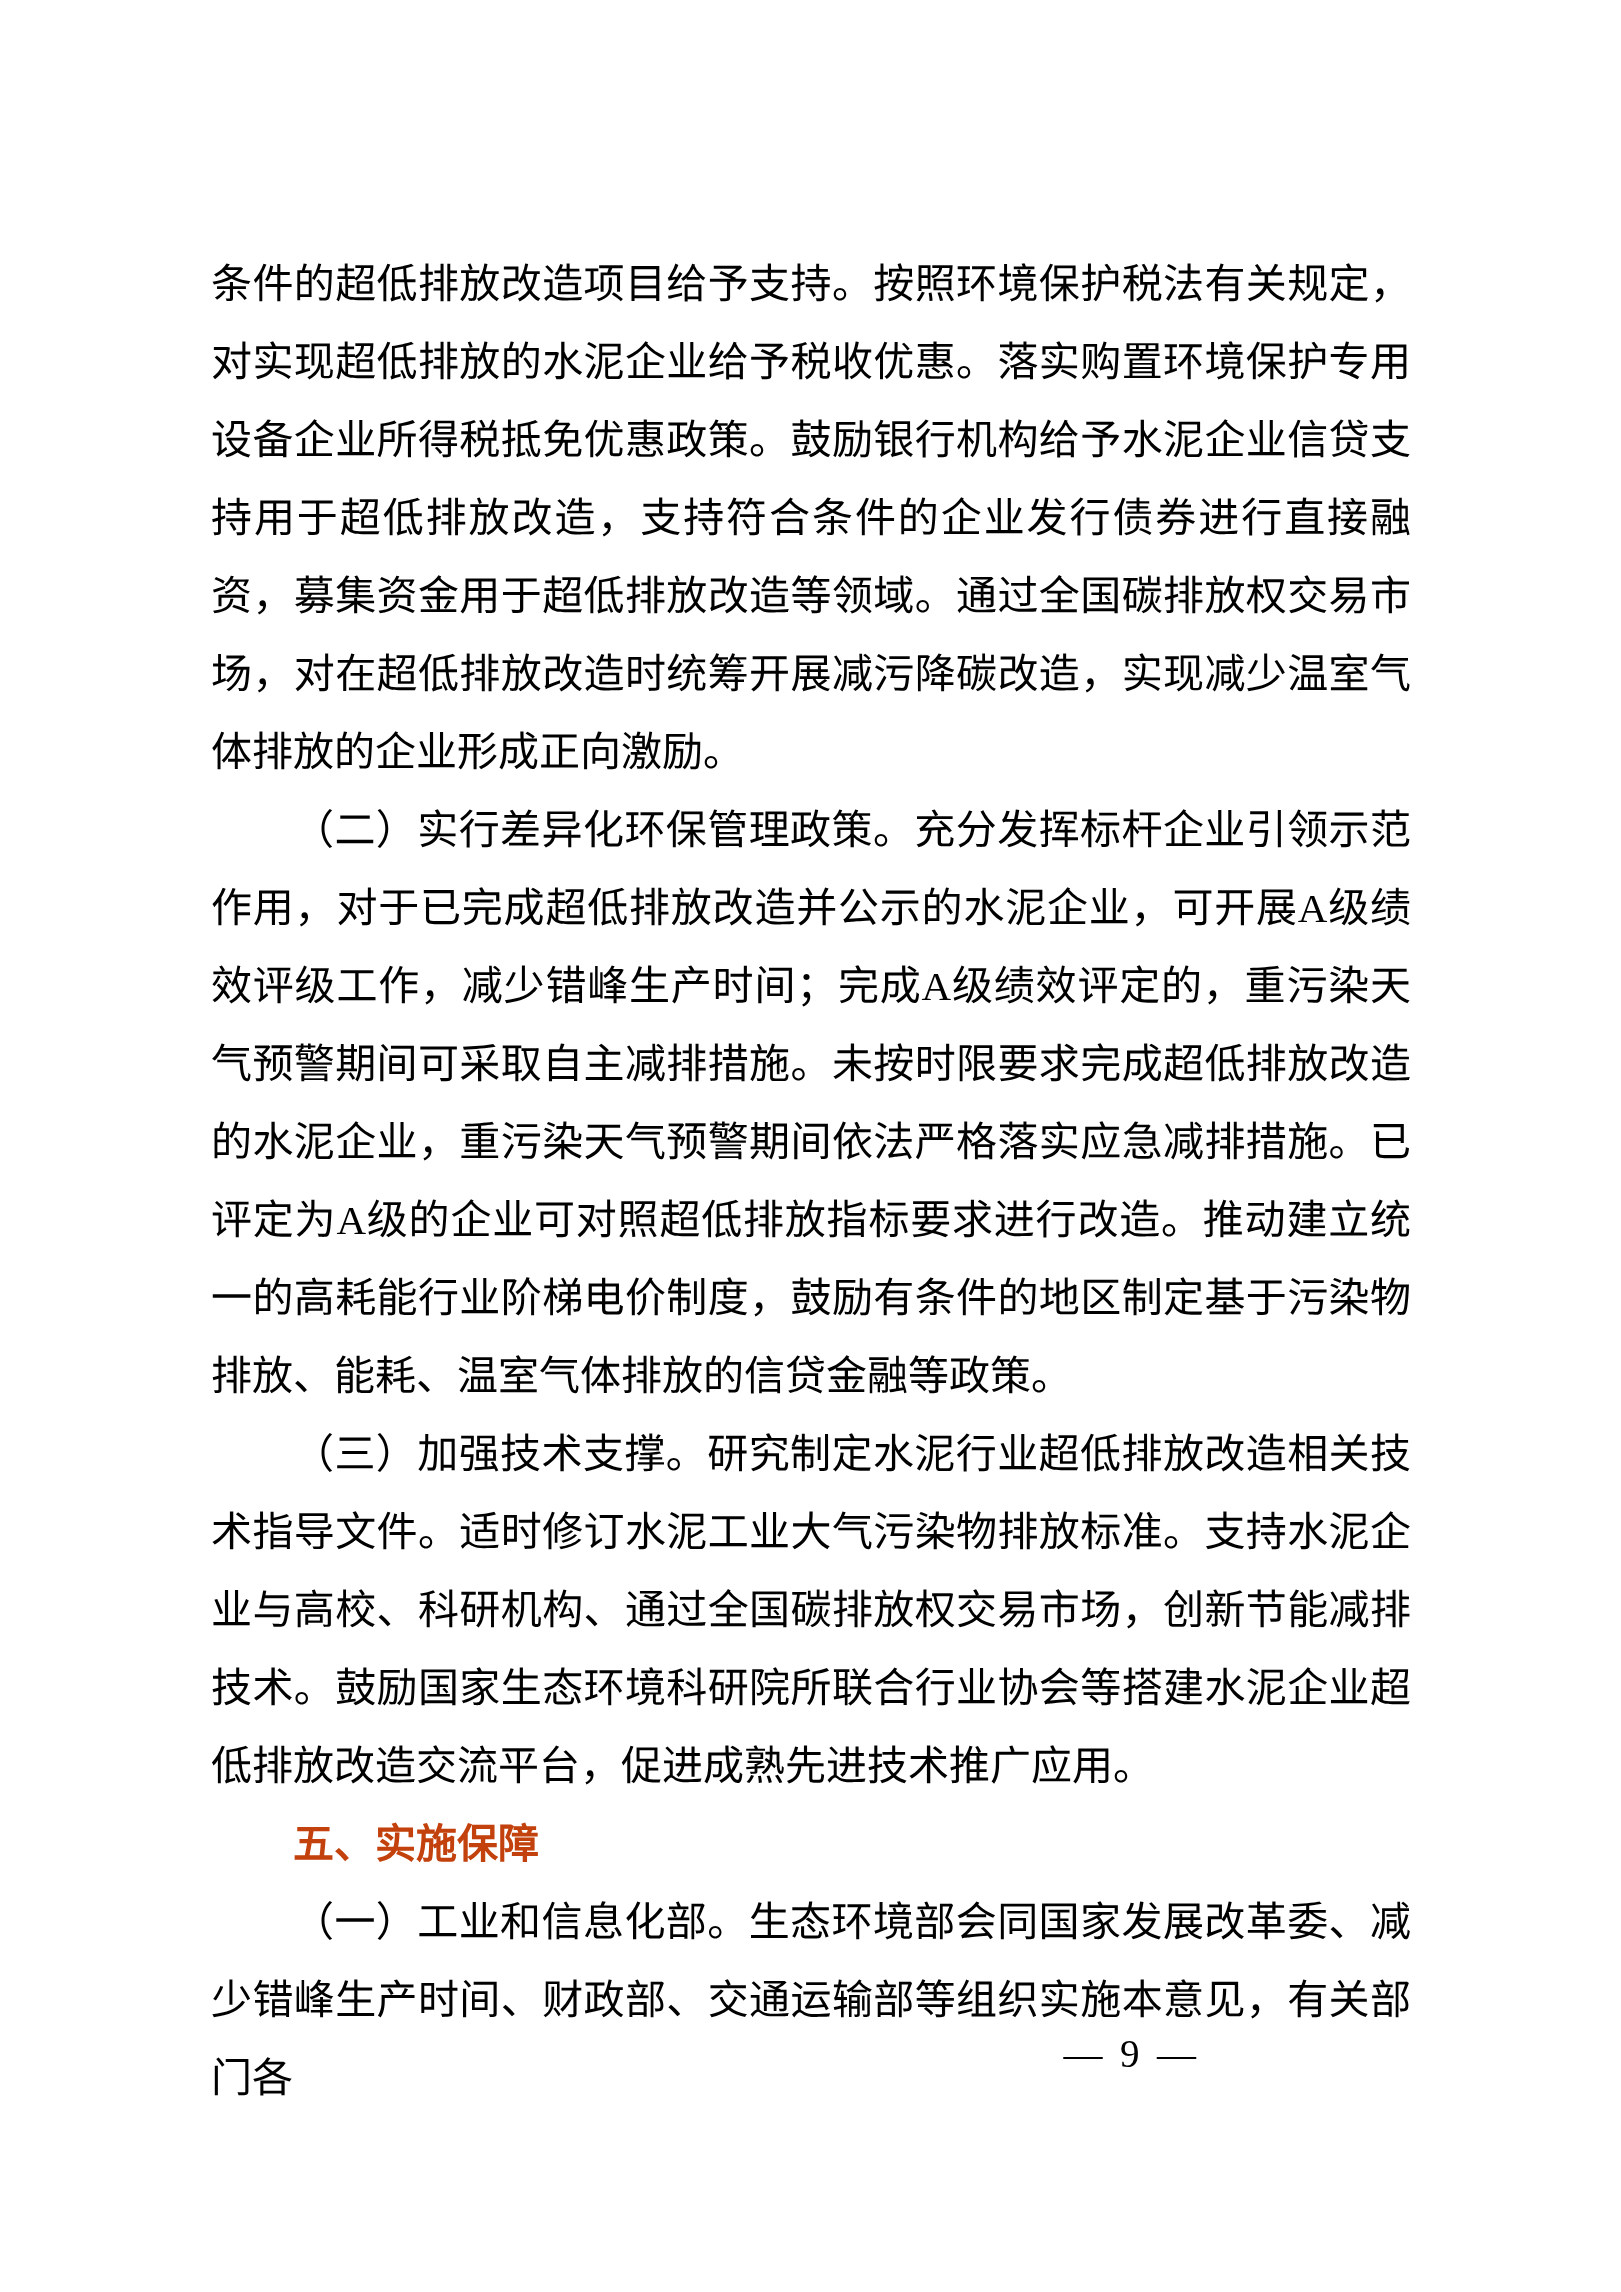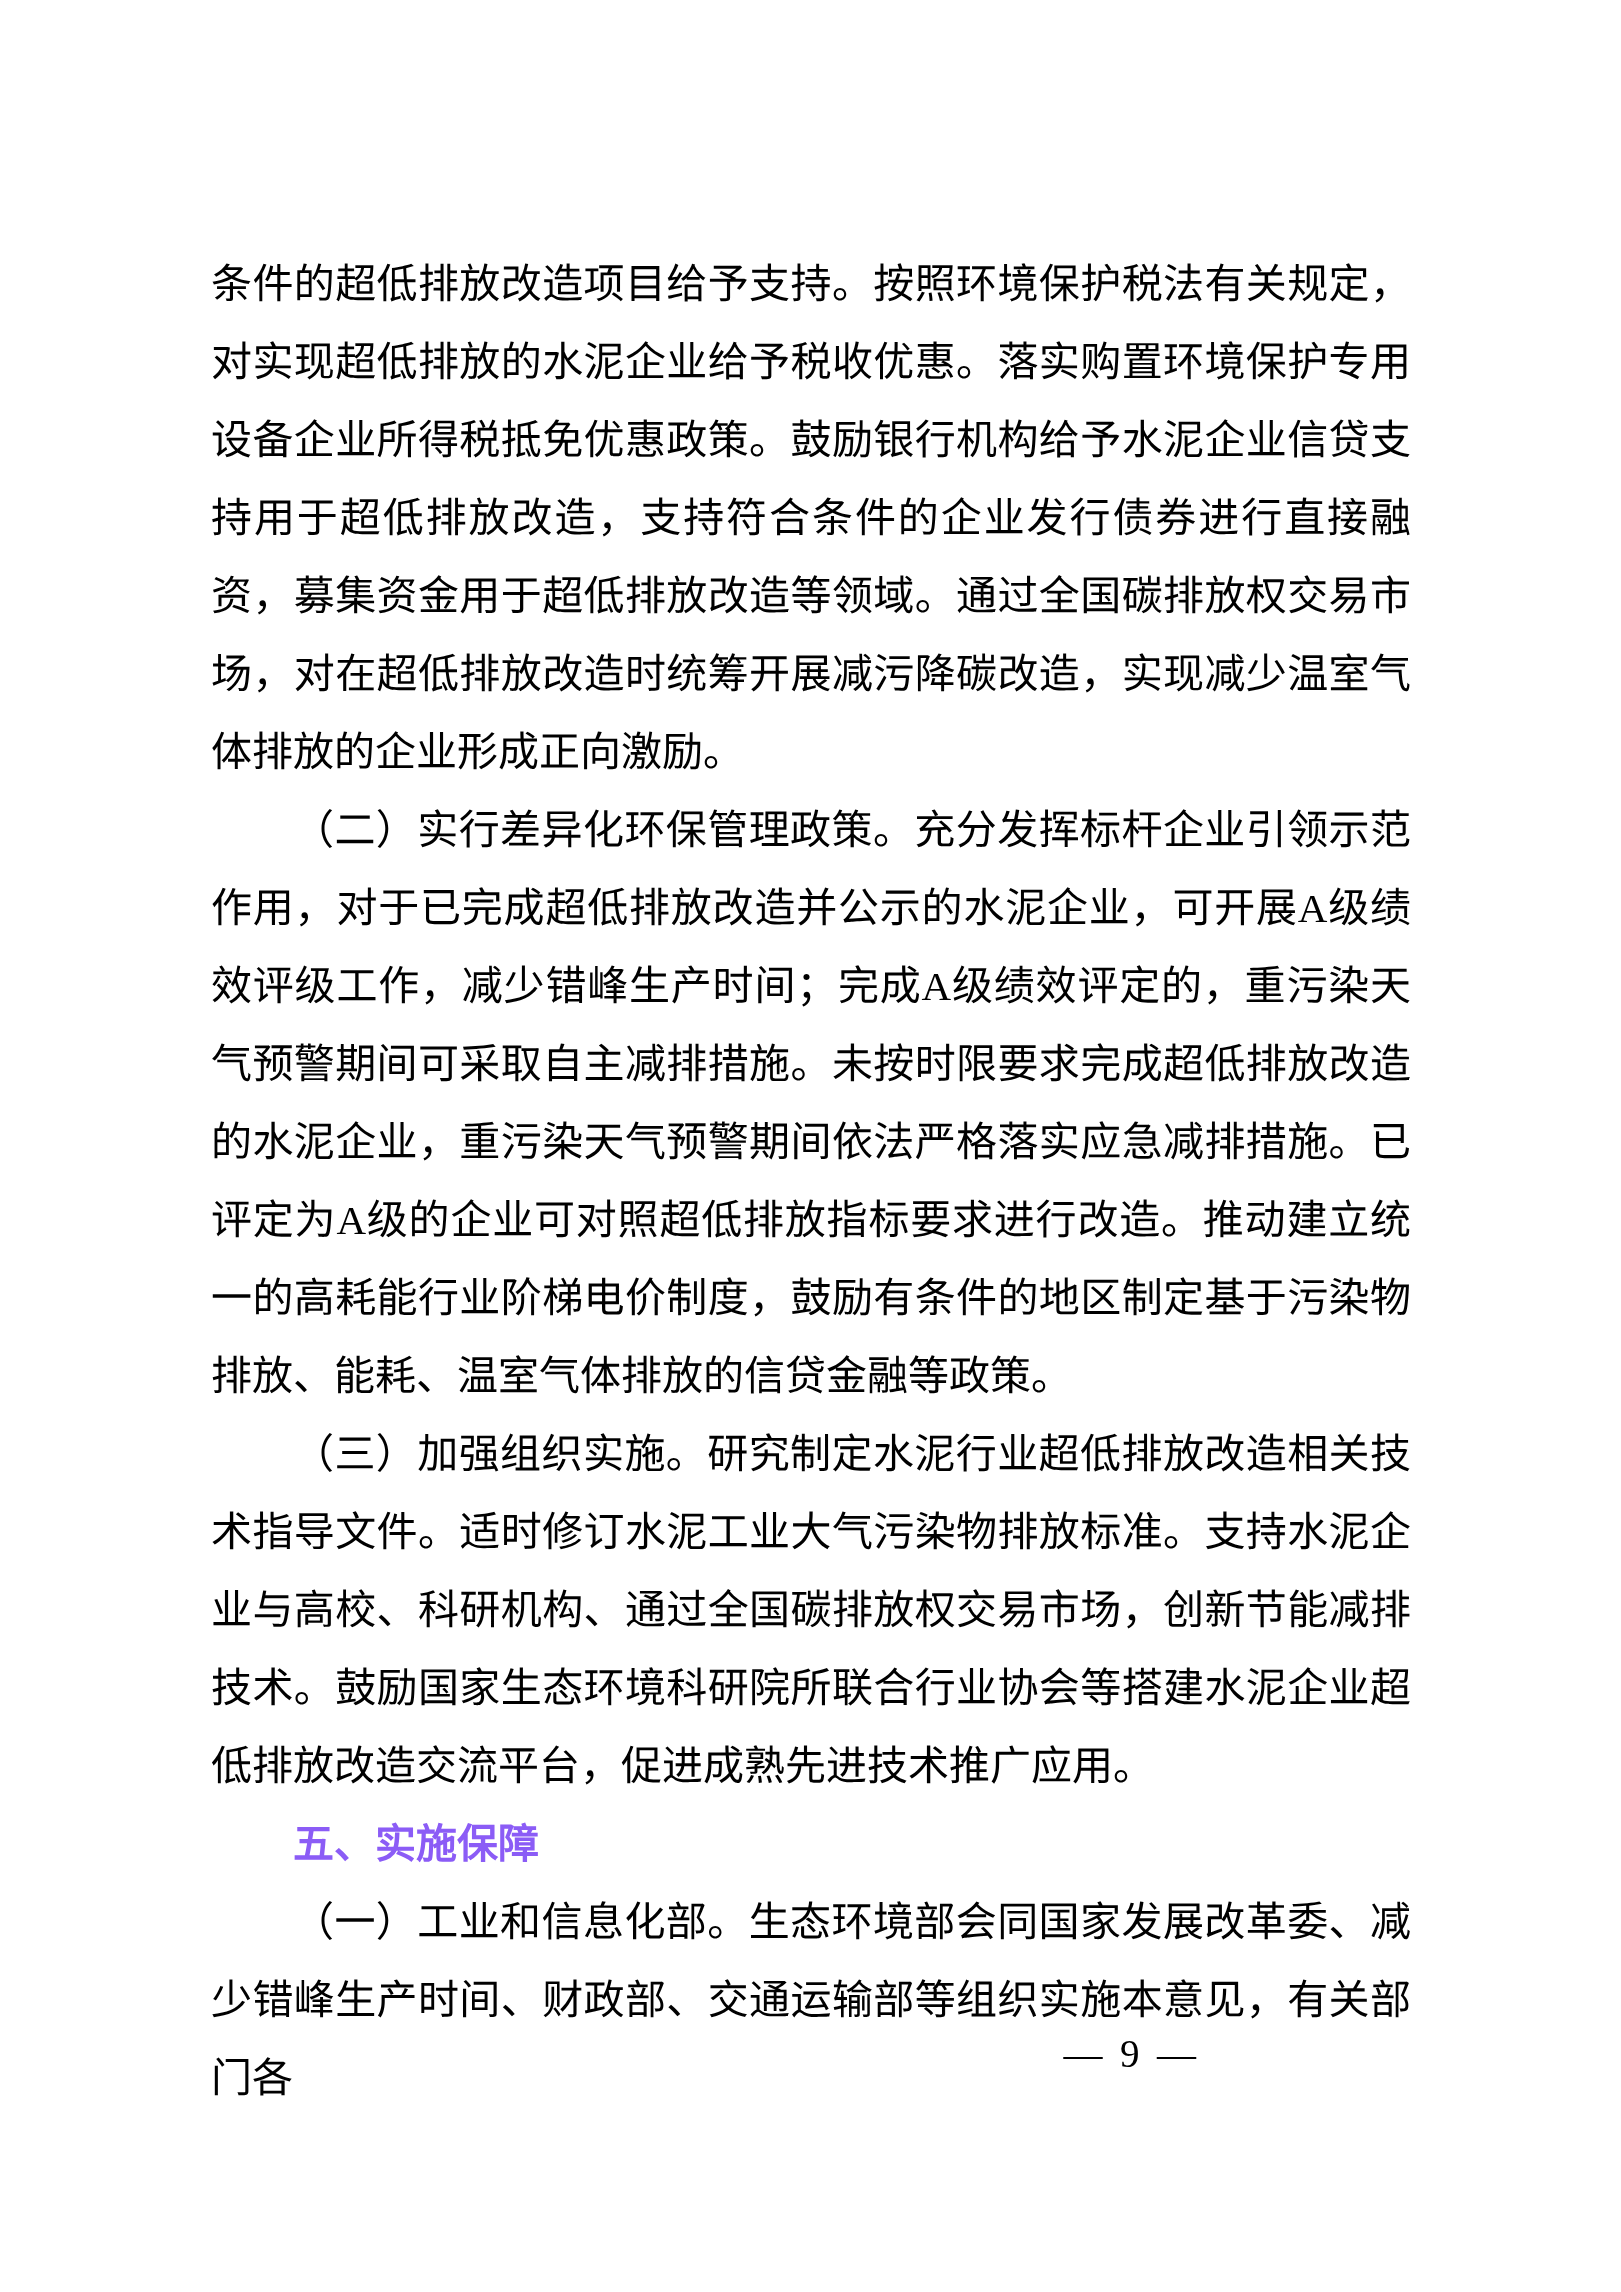--- a/index.html
+++ b/index.html
@@ -40,21 +40,21 @@
   }
   .section-heading {
     margin: 0;
     padding: 0;
     font-family: "Liberation Sans", sans-serif;
     font-weight: 700;
     font-size: 41px;
     line-height: 78px;
     text-indent: 82px;
     text-align: left;
-    color: #8b5cf6;
+    color: #c2410c;
   }
   .page-number {
     position: absolute;
     top: 2029px;
     right: 210px;
     font-family: "Liberation Serif", serif;
     font-size: 39px;
     line-height: 49px;
     letter-spacing: 3.9px;
     color: #000000;
@@ -64,21 +64,21 @@
 </head>
 <body>
 
 <div class="page">
   <div class="text-block">
 
     <p class="body-para"><span>条件的超低排放改造项目给予支持。按照环境保护税法有关规定，对实现超低排放的水泥企业给予税收优惠。落实购置环境保护专用设备企业所得税抵免优惠政策。鼓励银行机构给予水泥企业信贷支持用于超低排放改造，支持符合条件的企业发行债券进行直接融资，募集资金用于超低排放改造等领域。通过全国碳排放权交易市场，对在超低排放改造时统筹开展减污降碳改造，实现减少温室气体排放的企业形成正向激励。</span></p>
 
     <p class="body-para indent"><span class="lead-bold">（二）实行差异化环保管理政策。</span><span>充分发挥标杆企业引领示范作用，对于已完成超低排放改造并公示的水泥企业，可开展A级绩效评级工作，减少错峰生产时间；完成A级绩效评定的，重污染天气预警期间可采取自主减排措施。未按时限要求完成超低排放改造的水泥企业，重污染天气预警期间依法严格落实应急减排措施。已评定为A级的企业可对照超低排放指标要求进行改造。推动建立统一的高耗能行业阶梯电价制度，鼓励有条件的地区制定基于污染物排放、能耗、温室气体排放的信贷金融等政策。</span></p>
 
-    <p class="body-para indent"><span class="lead-bold">（三）加强组织实施。</span><span>研究制定水泥行业超低排放改造相关技术指导文件。适时修订水泥工业大气污染物排放标准。支持水泥企业与高校、科研机构、通过全国碳排放权交易市场，创新节能减排技术。鼓励国家生态环境科研院所联合行业协会等搭建水泥企业超低排放改造交流平台，促进成熟先进技术推广应用。</span></p>
+    <p class="body-para indent"><span class="lead-bold">（三）加强技术支撑。</span><span>研究制定水泥行业超低排放改造相关技术指导文件。适时修订水泥工业大气污染物排放标准。支持水泥企业与高校、科研机构、通过全国碳排放权交易市场，创新节能减排技术。鼓励国家生态环境科研院所联合行业协会等搭建水泥企业超低排放改造交流平台，促进成熟先进技术推广应用。</span></p>
 
     <h2 class="section-heading">五、实施保障</h2>
 
     <p class="body-para indent"><span class="lead-bold">（一）工业和信息化部。</span><span>生态环境部会同国家发展改革委、减少错峰生产时间、财政部、交通运输部等组织实施本意见，有关部门各</span></p>
 
   </div>
 
   <div class="page-number">— 9 —</div>
 </div>
 

